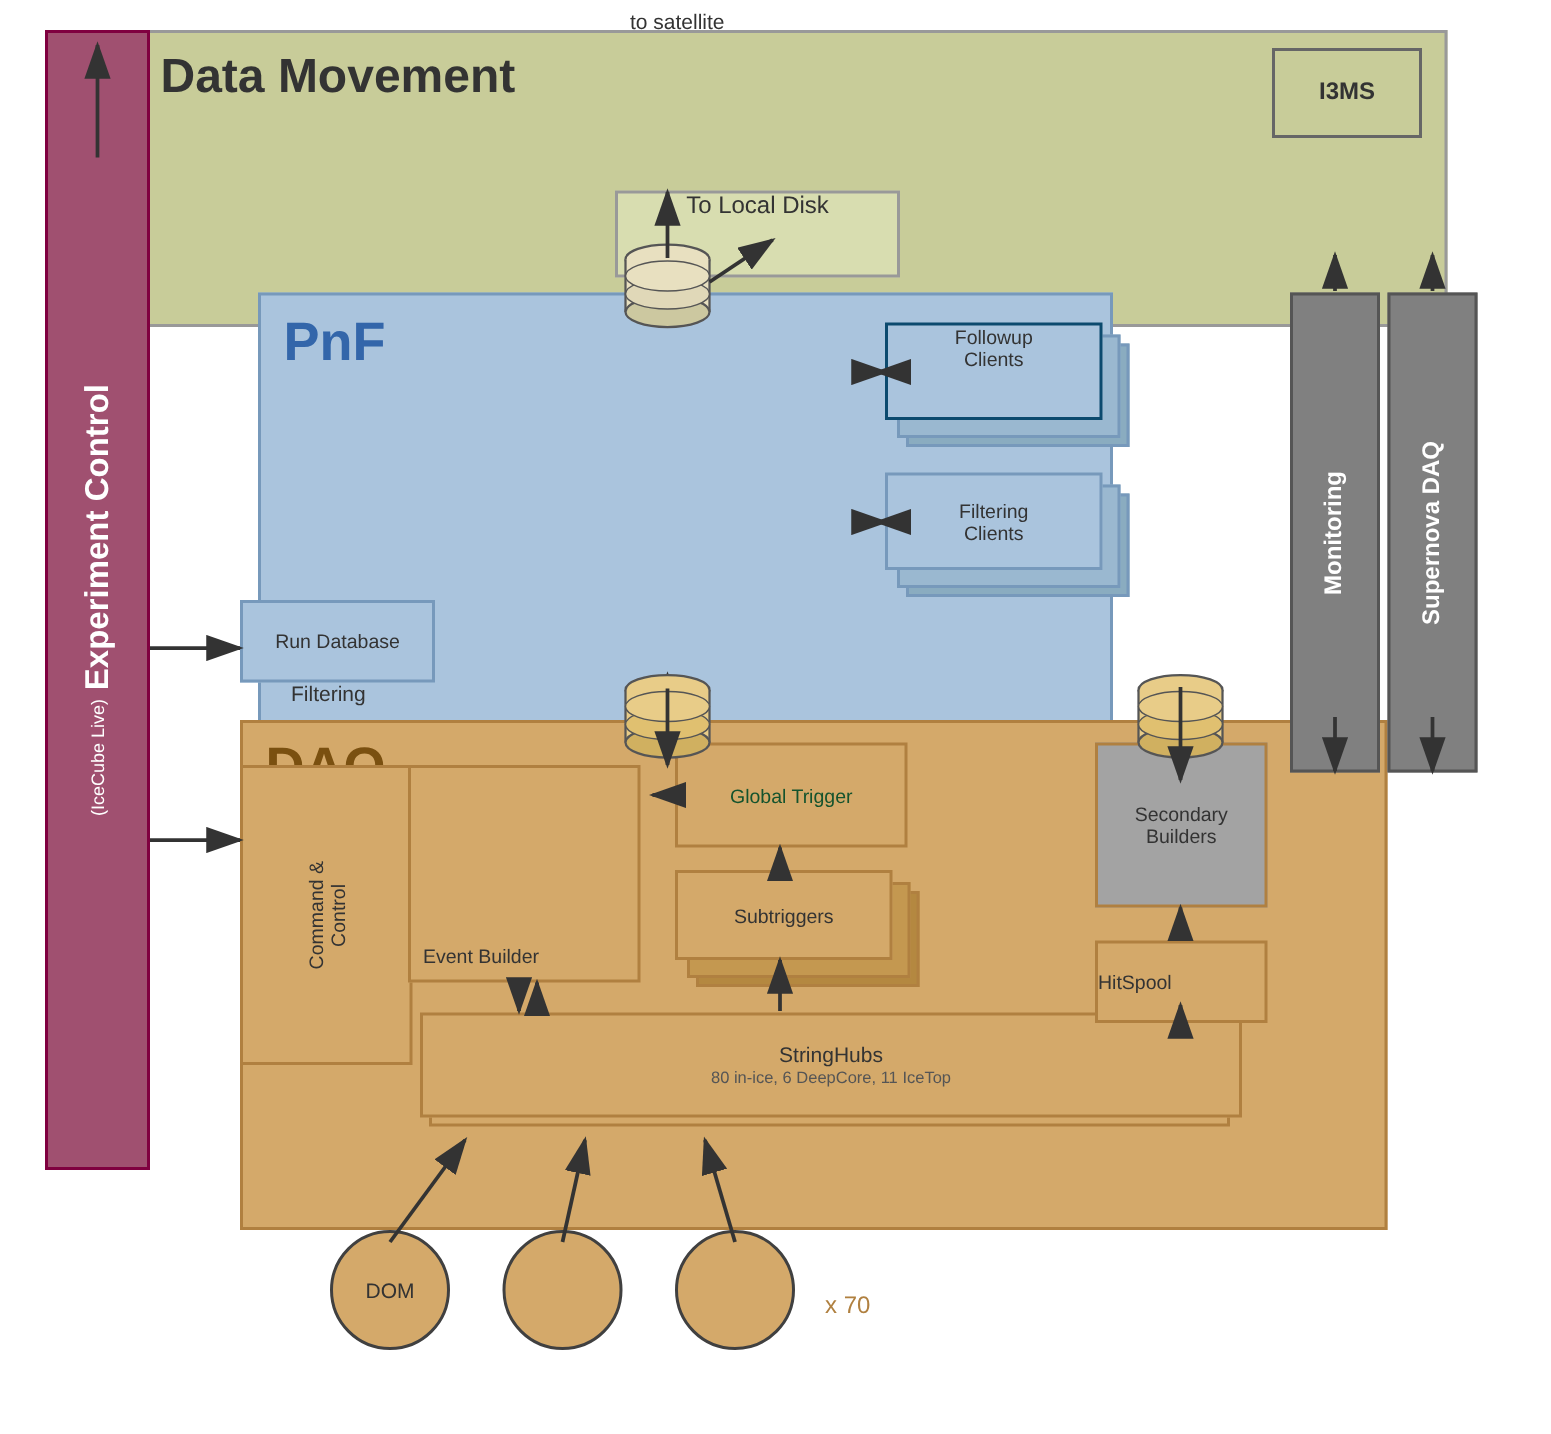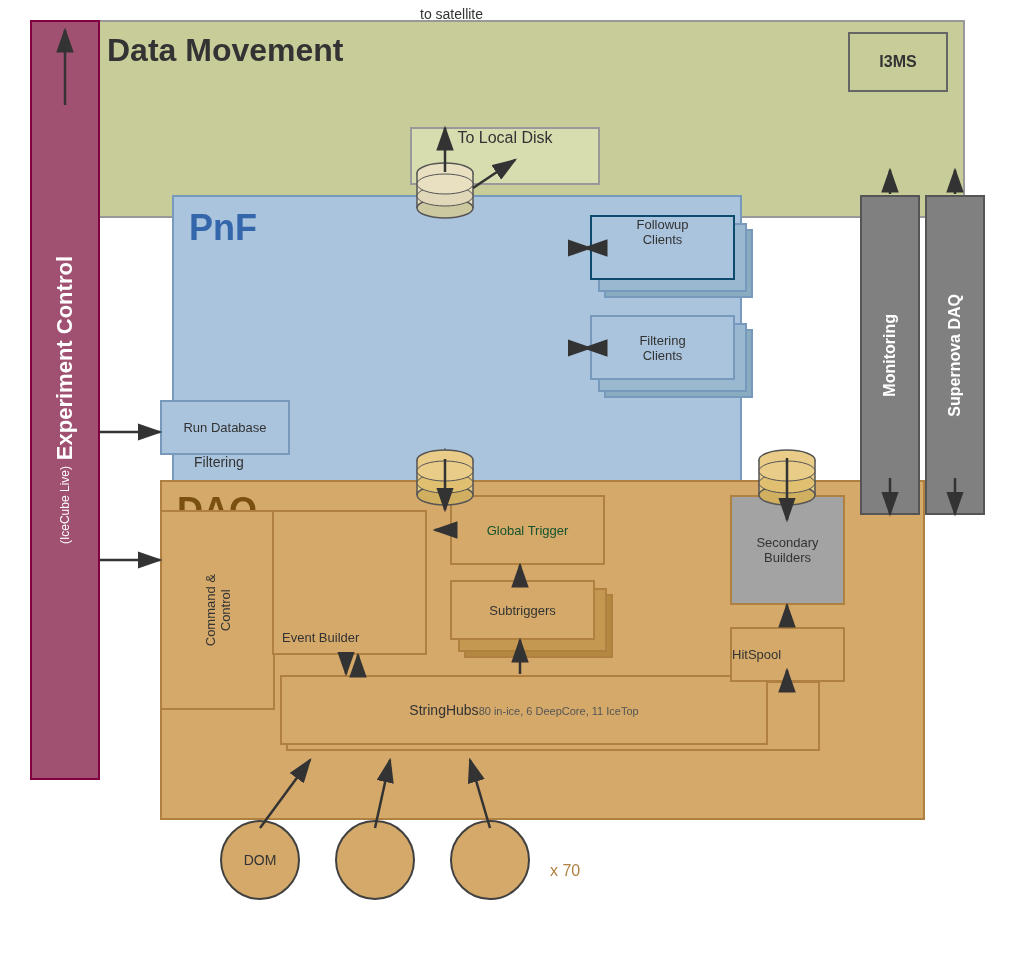--- a/index.html
+++ b/index.html
@@ -352,26 +352,26 @@
       background: #b48840;
       border: 2px solid #b08040;
       z-index: -2;
     }
 
     
     .stringhubs-box {
       position: absolute;
       top: 655px;
       left: 250px;
-      width: 488px;
+      width: 548px;
       height: 70px;
       background: #d4a96a;
       border: 2px solid #b08040;
       display: flex;
-      flex-direction: row;
+      flex-direction: column;
       align-items: center;
       justify-content: center;
       font-size: 14px;
       color: #333;
       z-index: 3;
     }
 
     .stringhubs-sublabel {
       font-size: 11px;
       color: #555;

